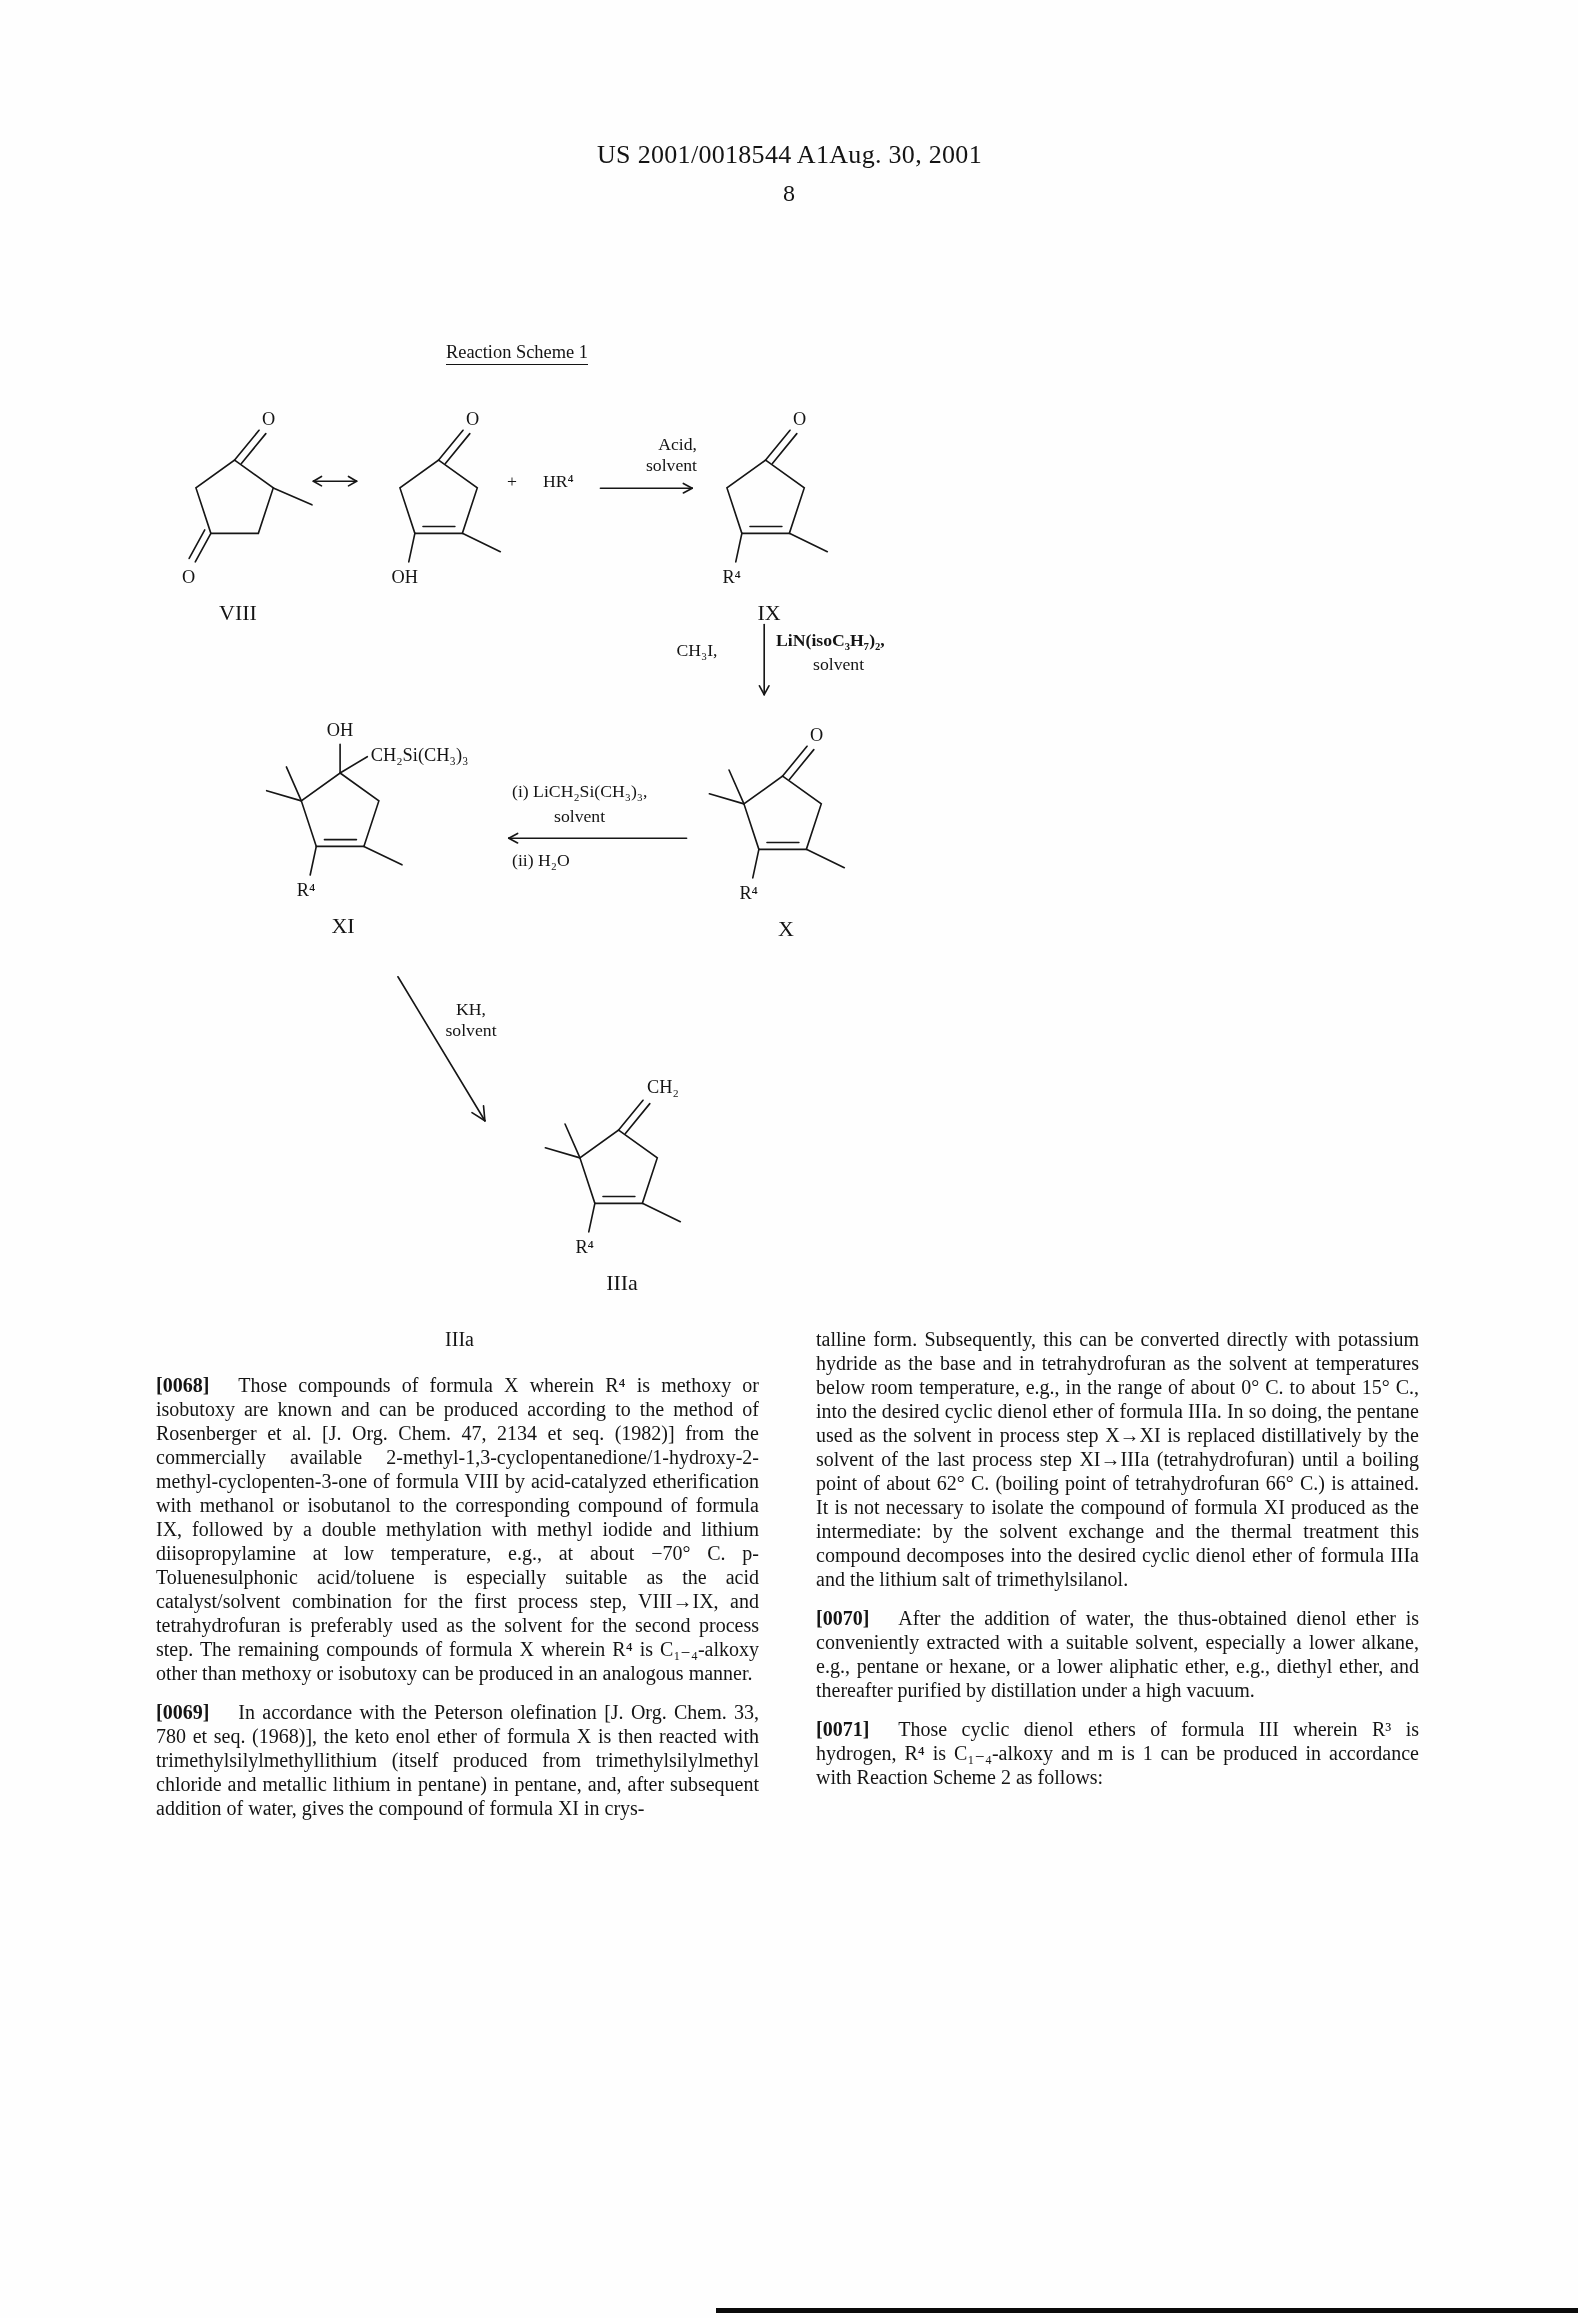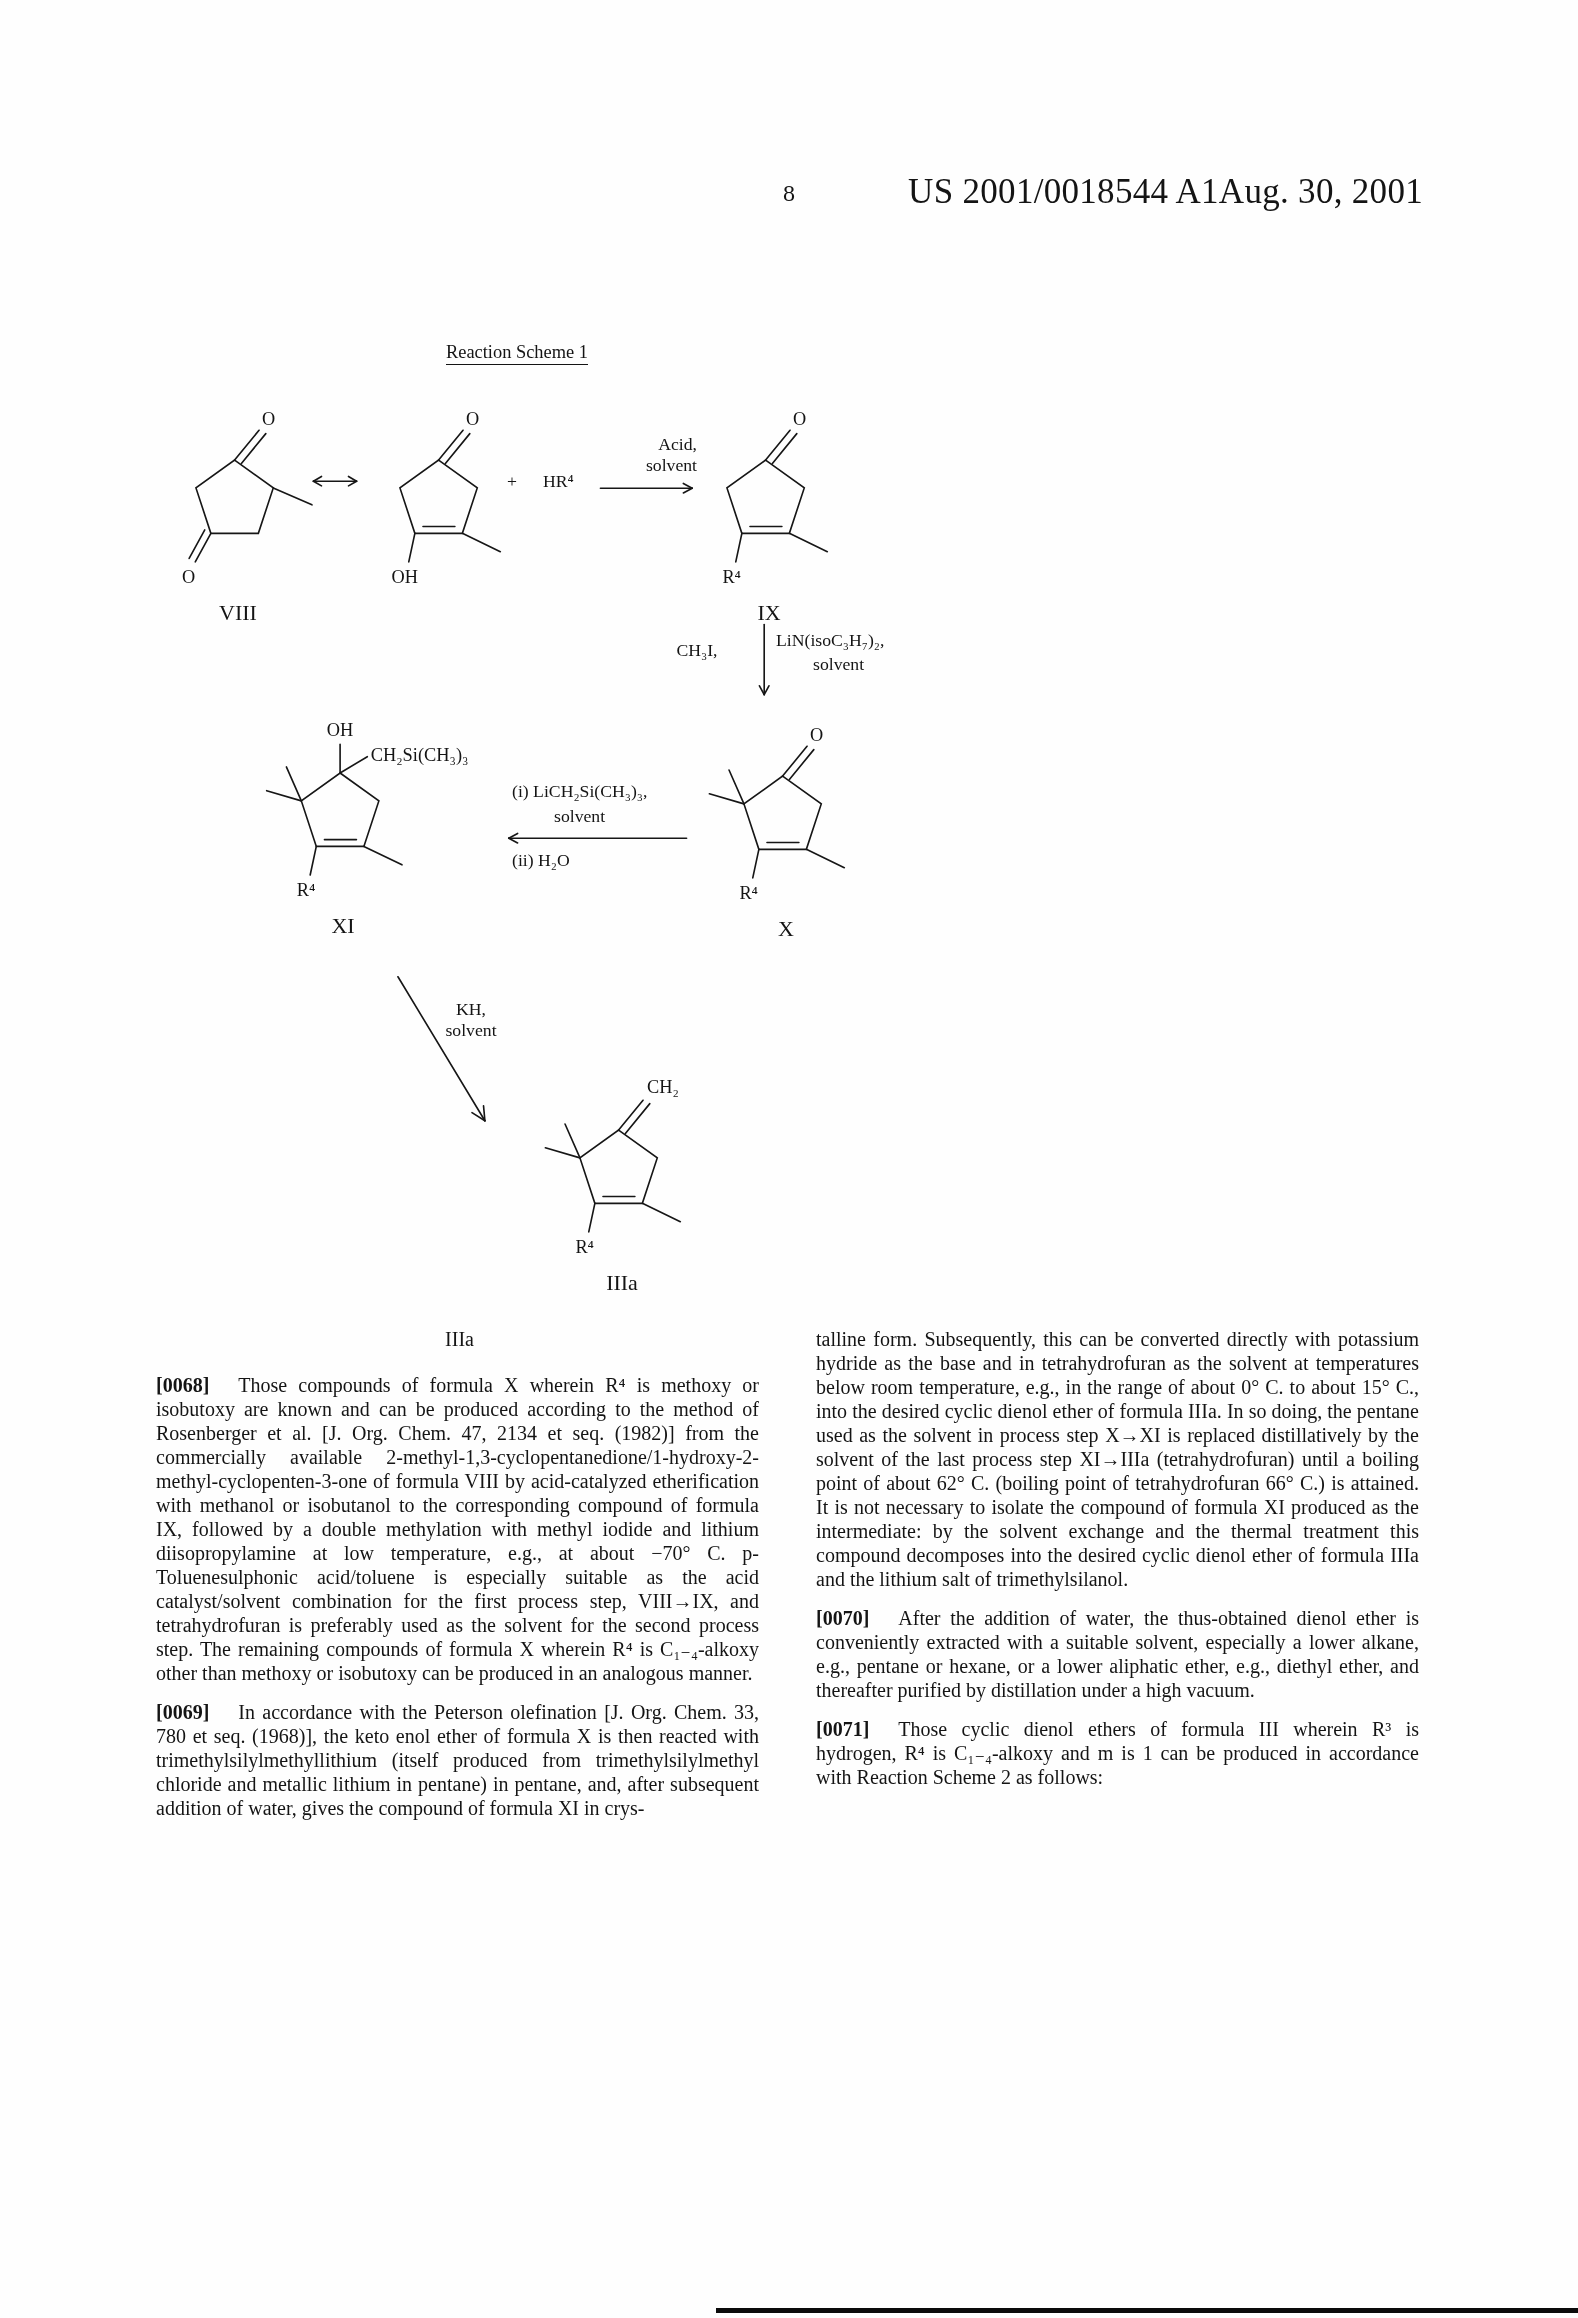--- a/index.html
+++ b/index.html
@@ -6,22 +6,22 @@
   body {
     width: 1578px; height: 2319px; position: relative;
     background: #fefefe; color: #141414;
     font-family: "Liberation Serif", "DejaVu Serif", serif;
   }
   .page { position: absolute; inset: 0; }
 
   
   .header {
     position: absolute; left: 156px; right: 155px; top: 140px;
-    display: flex; justify-content: flex-end;
-    font-size: 35px; letter-spacing: 0.3px; margin-top: 32px;
+    display: flex; justify-content: center;
+    font-size: 26px; letter-spacing: 0.3px;
   }
   .pageno {
     position: absolute; top: 180px; left: 0; width: 100%;
     text-align: center; font-size: 24px;
   }
 
   
   .scheme { position: absolute; left: 0; top: 327px; width: 1578px; height: 1000px; }
   .scheme-title { position: absolute; left: 381px; top: 15px; width: 272px; text-align: center; font-size: 18.4px; }
   .scheme-title span { border-bottom: 1.4px solid #141414; padding-bottom: 2px; }
@@ -139,21 +139,21 @@
     </div>
 
     <div class="rlabel" style="left:653px; top:313px; width:88px; text-align:center;">CH₃I,</div>
     <div class="arrow" style="left:754px; top:294px;">
       <svg width="20.4" height="82" viewBox="0 0 30 120">
         <line x1="15" y1="5" x2="15" y2="108"></line>
         <line x1="15" y1="108" x2="8" y2="95"></line>
         <line x1="15" y1="108" x2="22" y2="95"></line>
       </svg>
     </div>
-    <div class="rlabel" style="left:776px; top:303px;">LiN(isoC₃H₇)₂,</div>
+    <div class="rlabel" style="left:776px; top:303px;font-weight:bold;">LiN(isoC₃H₇)₂,</div>
     <div class="rlabel" style="left:813px; top:327px;">solvent</div>
 
     <div class="struct" style="left:708px; top:381px;">
       <svg width="156" height="204" viewBox="0 0 230 300">
         <polygon points="110,100 167,141 145,208 75,208 53,141"></polygon>
         <line x1="110" y1="100" x2="146" y2="56"></line>
         <line x1="120" y1="105" x2="156" y2="61"></line>
         <text class="atom" x="160" y="48">O</text>
         <line x1="53" y1="141" x2="2" y2="126"></line>
         <line x1="53" y1="141" x2="31" y2="91"></line>

